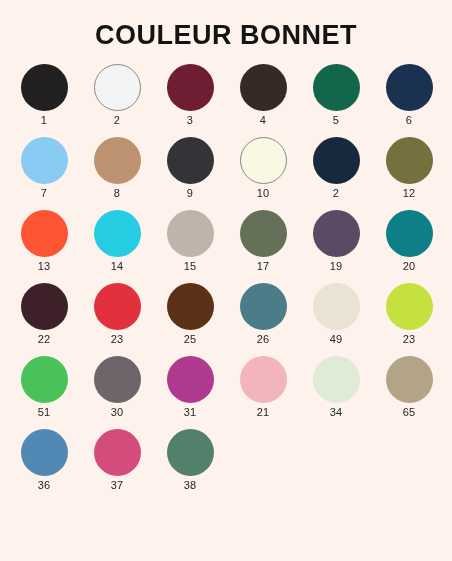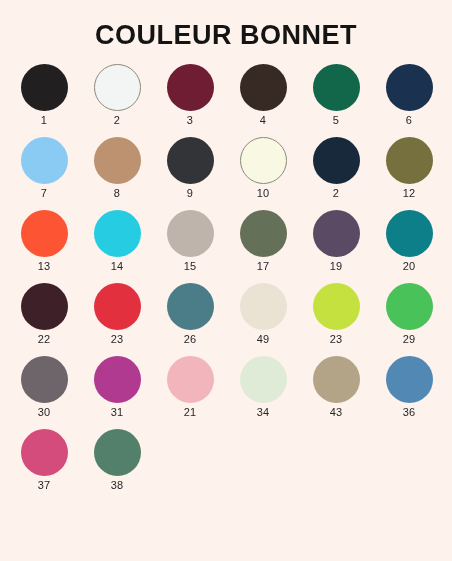--- a/index.html
+++ b/index.html
@@ -162,54 +162,58 @@
       </div>
       <div class="swatch-cell">
         <span class="swatch-dot" style="background: rgb(62, 32, 41);"></span>
         <span class="swatch-label">22</span>
       </div>
       <div class="swatch-cell">
         <span class="swatch-dot" style="background: rgb(226, 48, 63);"></span>
         <span class="swatch-label">23</span>
       </div>
       <div class="swatch-cell">
+        <span class="swatch-dot" style="background: rgb(91, 49, 23);"></span>
+        <span class="swatch-label">25</span>
+      </div>
+      <div class="swatch-cell">
         <span class="swatch-dot" style="background: rgb(75, 125, 137);"></span>
         <span class="swatch-label">26</span>
       </div>
       <div class="swatch-cell">
         <span class="swatch-dot" style="background: rgb(234, 226, 211);"></span>
         <span class="swatch-label">49</span>
       </div>
       <div class="swatch-cell">
         <span class="swatch-dot" style="background: rgb(197, 225, 63);"></span>
         <span class="swatch-label">23</span>
       </div>
       <div class="swatch-cell">
         <span class="swatch-dot" style="background: rgb(73, 194, 90);"></span>
-        <span class="swatch-label">29</span>
+        <span class="swatch-label">51</span>
       </div>
       <div class="swatch-cell">
         <span class="swatch-dot" style="background: rgb(110, 101, 107);"></span>
         <span class="swatch-label">30</span>
       </div>
       <div class="swatch-cell">
         <span class="swatch-dot" style="background: rgb(175, 58, 144);"></span>
         <span class="swatch-label">31</span>
       </div>
       <div class="swatch-cell">
         <span class="swatch-dot" style="background: rgb(242, 181, 188);"></span>
         <span class="swatch-label">21</span>
       </div>
       <div class="swatch-cell">
         <span class="swatch-dot" style="background: rgb(223, 235, 215);"></span>
         <span class="swatch-label">34</span>
       </div>
       <div class="swatch-cell">
         <span class="swatch-dot" style="background: rgb(179, 164, 136);"></span>
-        <span class="swatch-label">43</span>
+        <span class="swatch-label">65</span>
       </div>
       <div class="swatch-cell">
         <span class="swatch-dot" style="background: rgb(82, 137, 180);"></span>
         <span class="swatch-label">36</span>
       </div>
       <div class="swatch-cell">
         <span class="swatch-dot" style="background: rgb(212, 76, 124);"></span>
         <span class="swatch-label">37</span>
       </div>
       <div class="swatch-cell">

